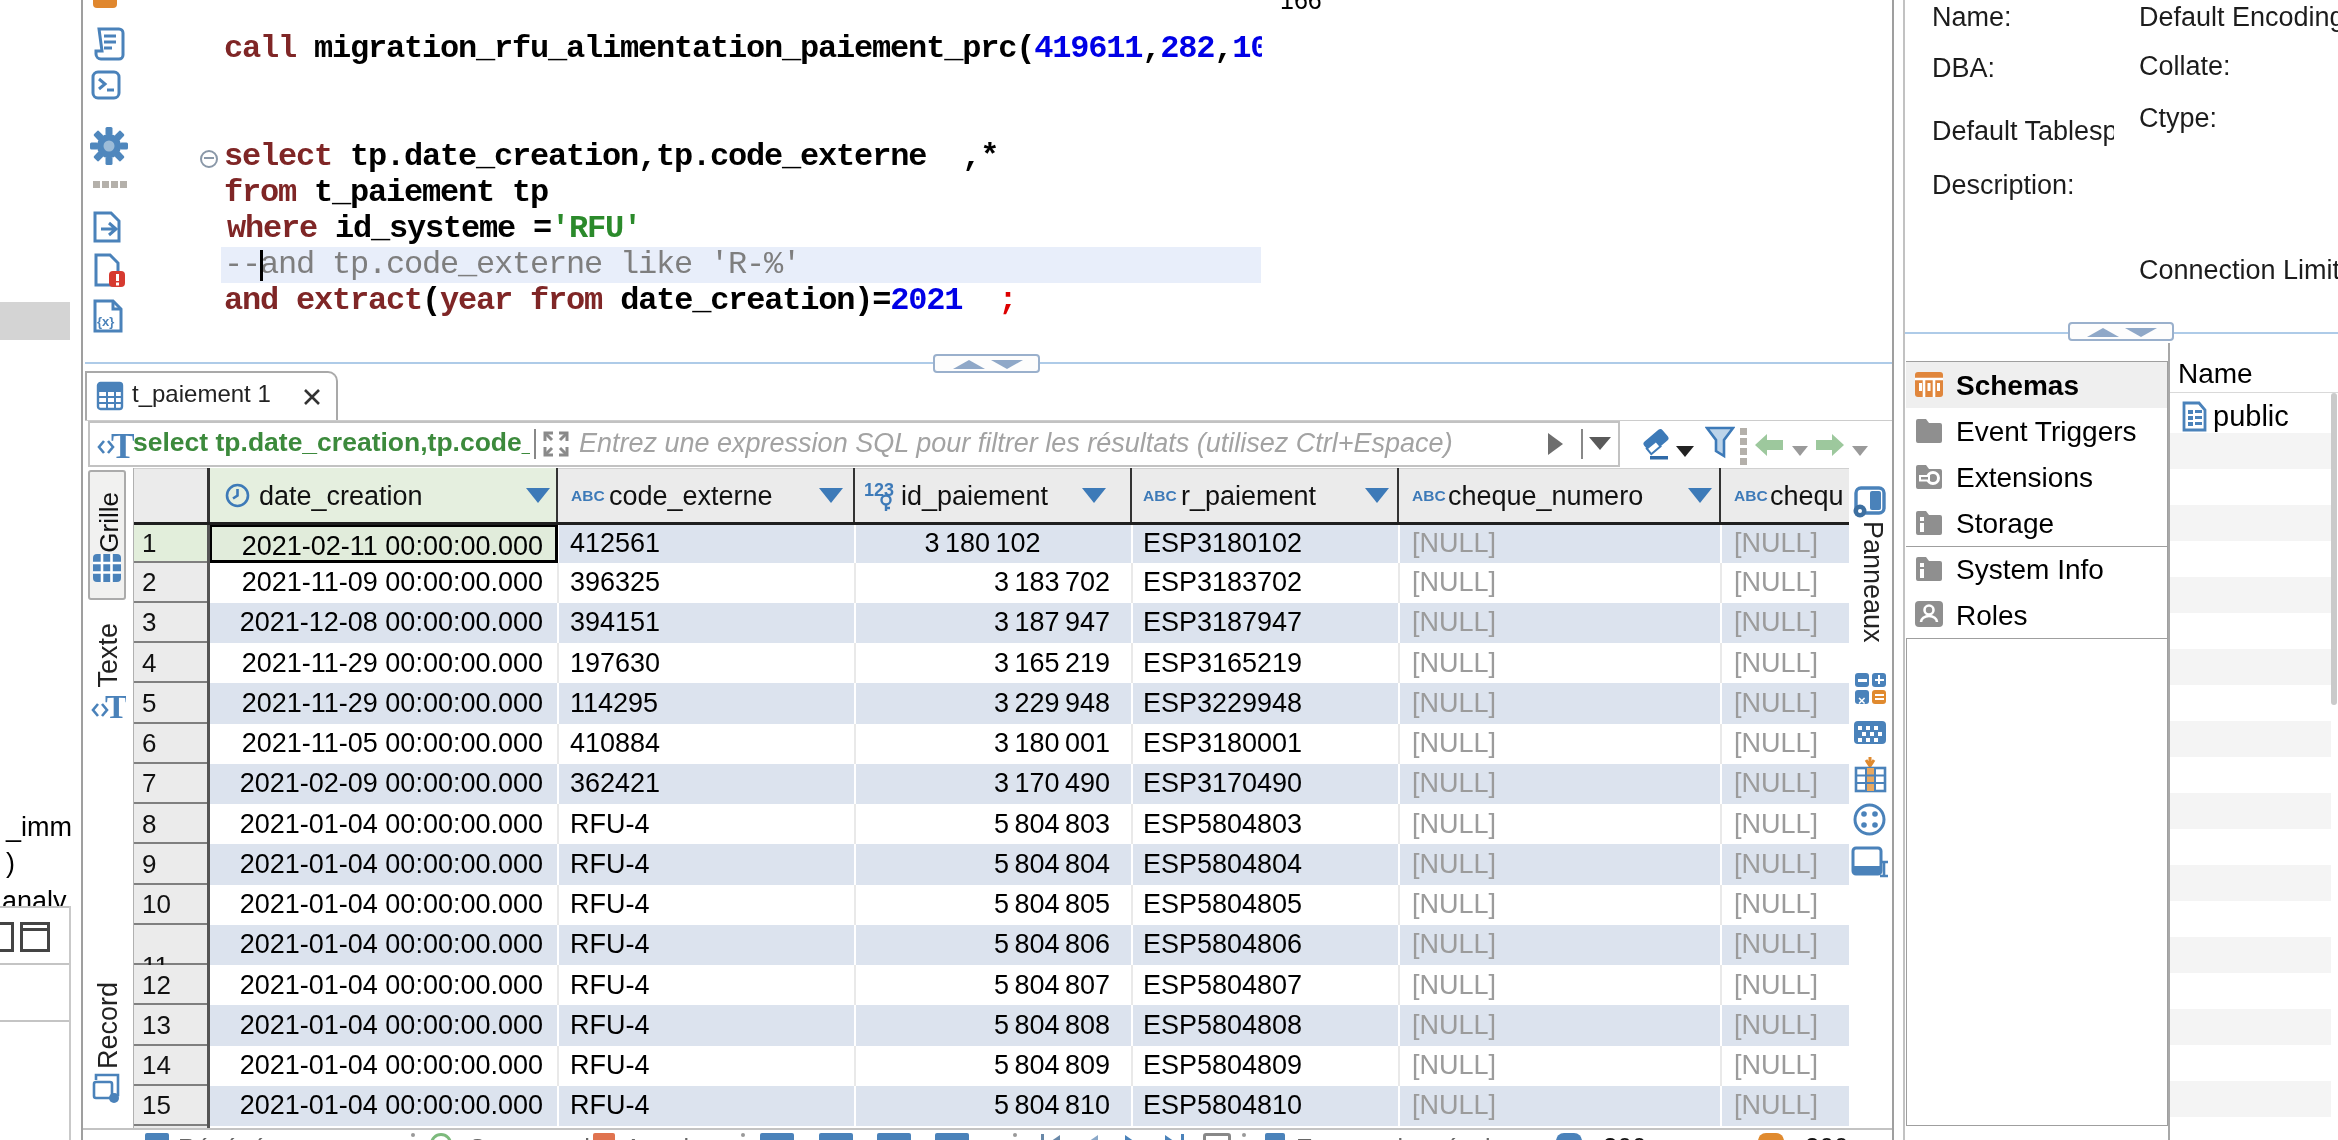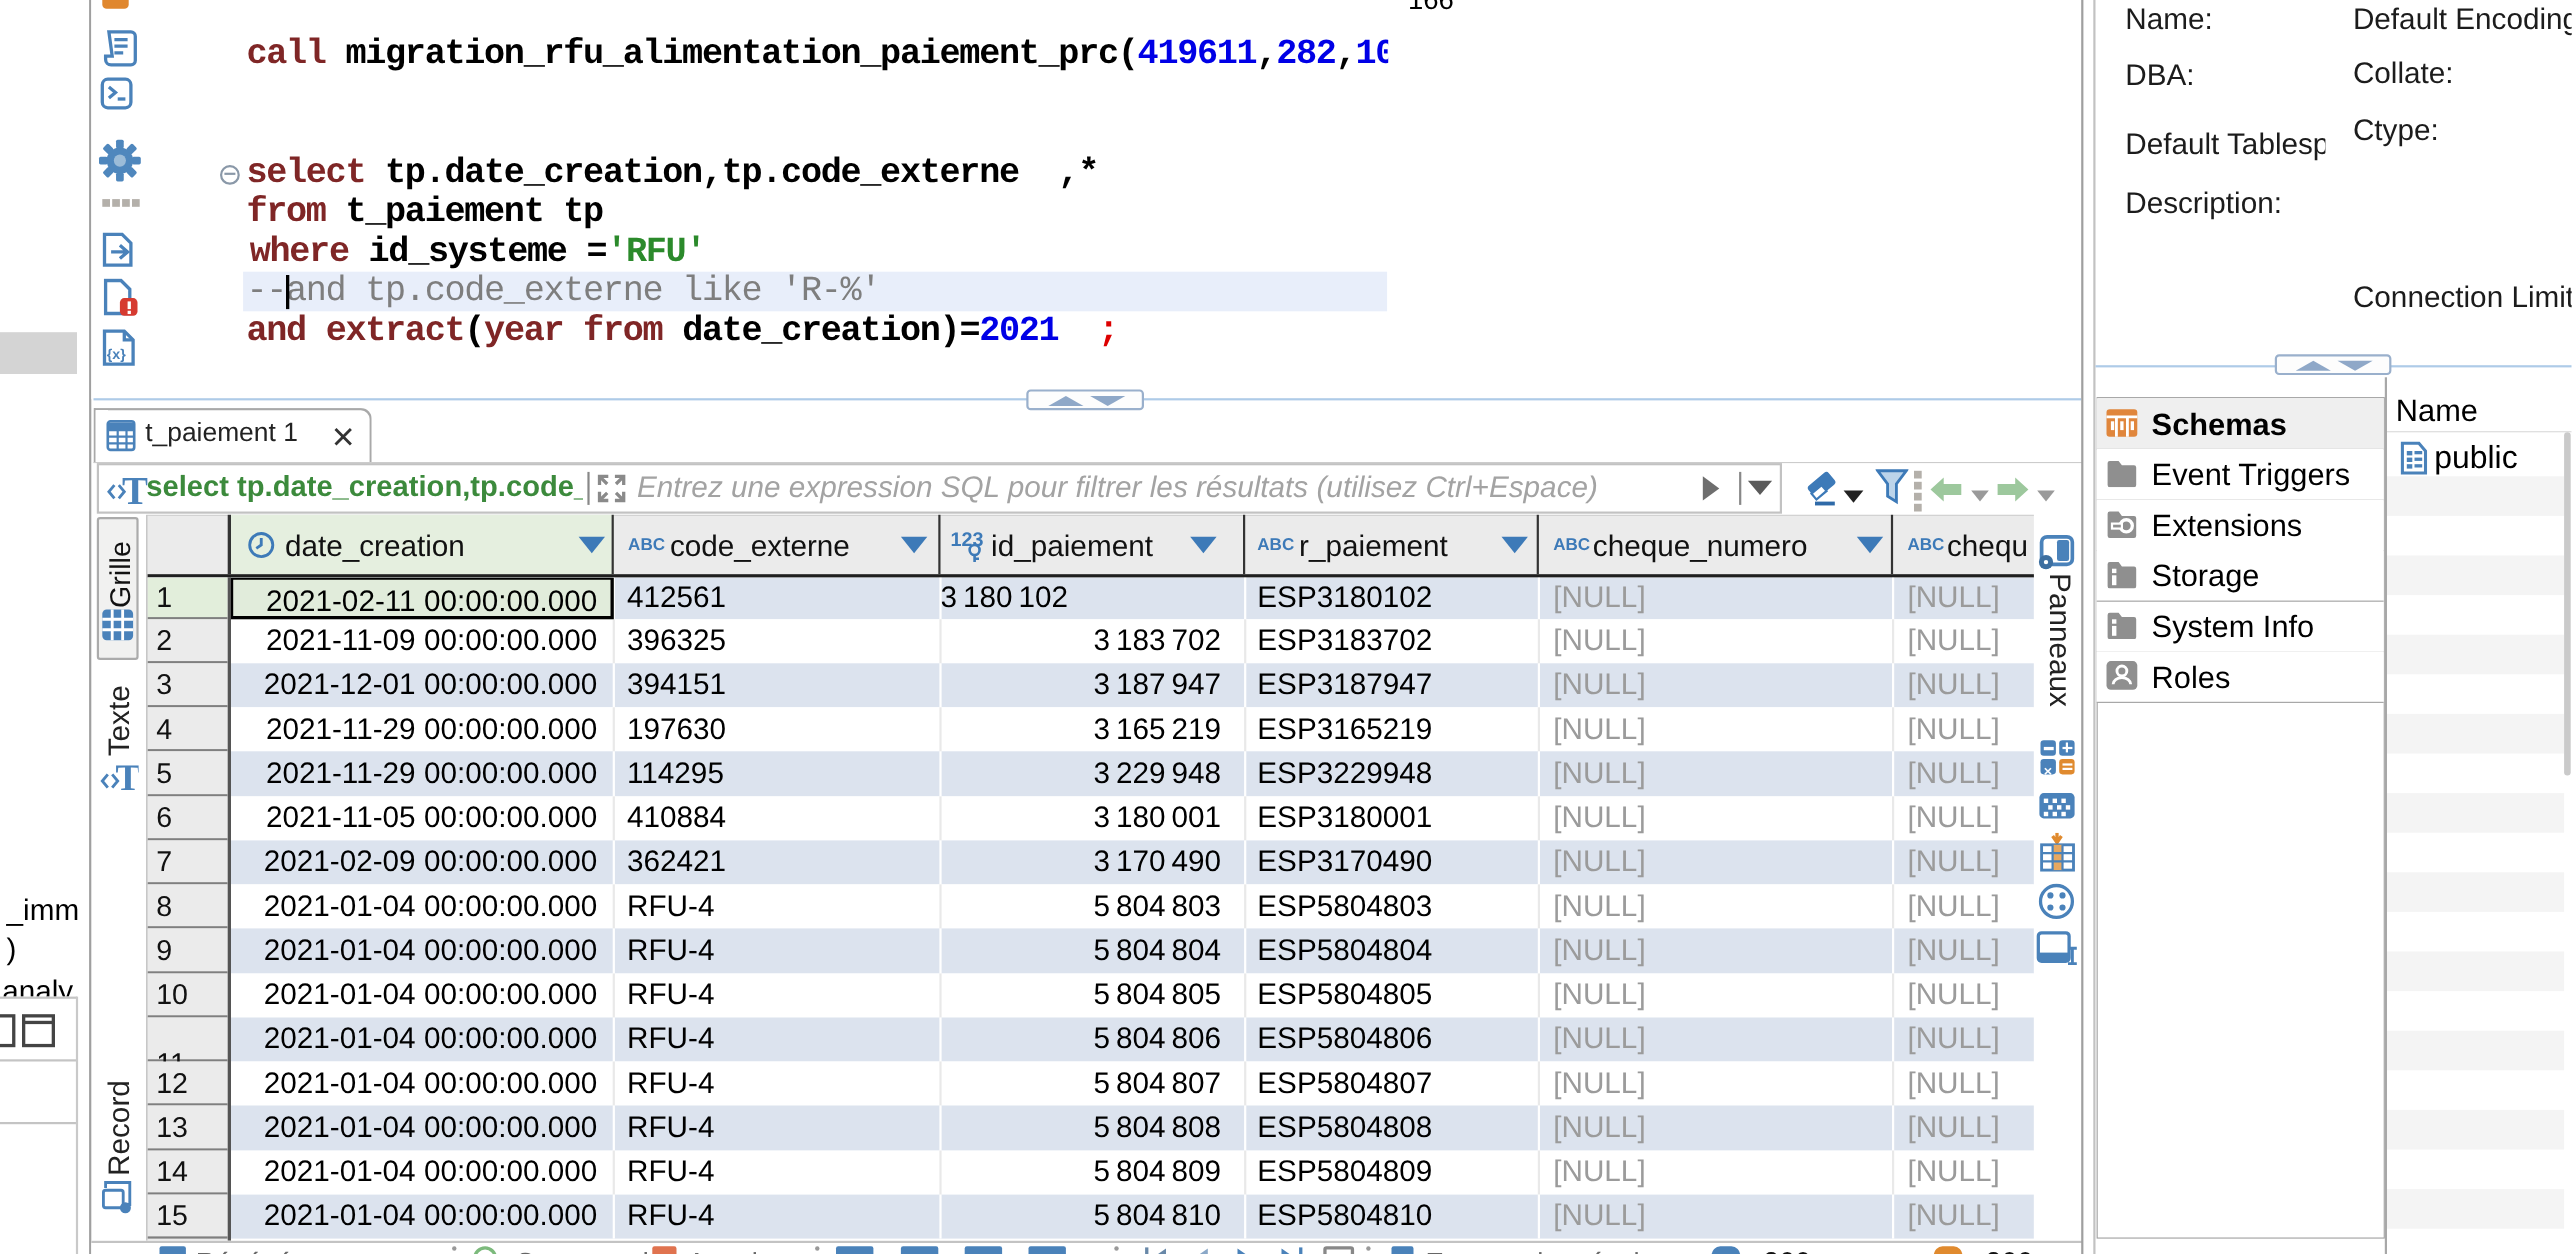--- a/index.html
+++ b/index.html
@@ -223,33 +223,33 @@
   <div class="abs" style="left:1412px;top:487px;font-size:15.5px;font-weight:bold;color:#3d7ab8;">ABC</div>
   <div class="hdrlbl" style="left:1448px;top:481px;">cheque_numero</div>
   <div class="ftri" style="left:1688px;top:488px;"></div>
   <div class="abs" style="left:1734px;top:487px;font-size:15.5px;font-weight:bold;color:#3d7ab8;">ABC</div>
   <div class="hdrlbl" style="left:1770px;top:481px;">chequ</div>
 
   <div class="abs" id="gridbody" style="left:209px;top:525px;width:1640px;height:603px;overflow:hidden;">
       <div class="abs" style="left:0;top:0.00px;width:1640px;height:37.50px;background:#dce3ee;"></div>
       <div class="cell" style="left:0px;top:3.20px;width:334px;text-align:right;">2021-02-11 00:00:00.000</div>
       <div class="cell" style="left:361px;top:3.20px;">412561</div>
-      <div class="cell" style="left:646px;top:3.20px;width:255px;text-align:left;">3 180 102</div>
+      <div class="cell" style="left:646px;top:3.20px;width:255px;text-align:center;">3 180 102</div>
       <div class="cell" style="left:934px;top:3.20px;">ESP3180102</div>
       <div class="cell nullv" style="left:1203px;top:3.20px;">[NULL]</div>
       <div class="cell nullv" style="left:1525px;top:3.20px;">[NULL]</div>
       <div class="abs" style="left:0;top:37.50px;width:1640px;height:40.25px;background:#ffffff;"></div>
       <div class="cell" style="left:0px;top:42.10px;width:334px;text-align:right;">2021-11-09 00:00:00.000</div>
       <div class="cell" style="left:361px;top:42.10px;">396325</div>
       <div class="cell" style="left:646px;top:42.10px;width:255px;text-align:right;">3 183 702</div>
       <div class="cell" style="left:934px;top:42.10px;">ESP3183702</div>
       <div class="cell nullv" style="left:1203px;top:42.10px;">[NULL]</div>
       <div class="cell nullv" style="left:1525px;top:42.10px;">[NULL]</div>
       <div class="abs" style="left:0;top:77.75px;width:1640px;height:40.25px;background:#dce3ee;"></div>
-      <div class="cell" style="left:0px;top:82.35px;width:334px;text-align:right;">2021-12-01 00:00:00.000</div>
+      <div class="cell" style="left:0px;top:82.35px;width:334px;text-align:right;">2021-12-08 00:00:00.000</div>
       <div class="cell" style="left:361px;top:82.35px;">394151</div>
       <div class="cell" style="left:646px;top:82.35px;width:255px;text-align:right;">3 187 947</div>
       <div class="cell" style="left:934px;top:82.35px;">ESP3187947</div>
       <div class="cell nullv" style="left:1203px;top:82.35px;">[NULL]</div>
       <div class="cell nullv" style="left:1525px;top:82.35px;">[NULL]</div>
       <div class="abs" style="left:0;top:118.00px;width:1640px;height:40.25px;background:#ffffff;"></div>
       <div class="cell" style="left:0px;top:122.60px;width:334px;text-align:right;">2021-11-29 00:00:00.000</div>
       <div class="cell" style="left:361px;top:122.60px;">197630</div>
       <div class="cell" style="left:646px;top:122.60px;width:255px;text-align:right;">3 165 219</div>
       <div class="cell" style="left:934px;top:122.60px;">ESP3165219</div>

